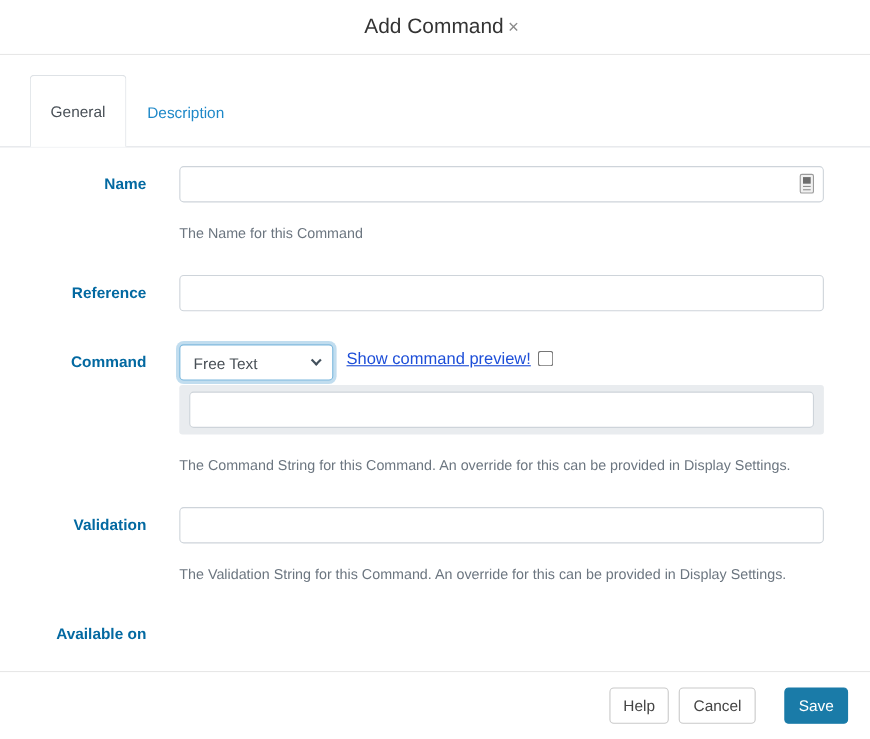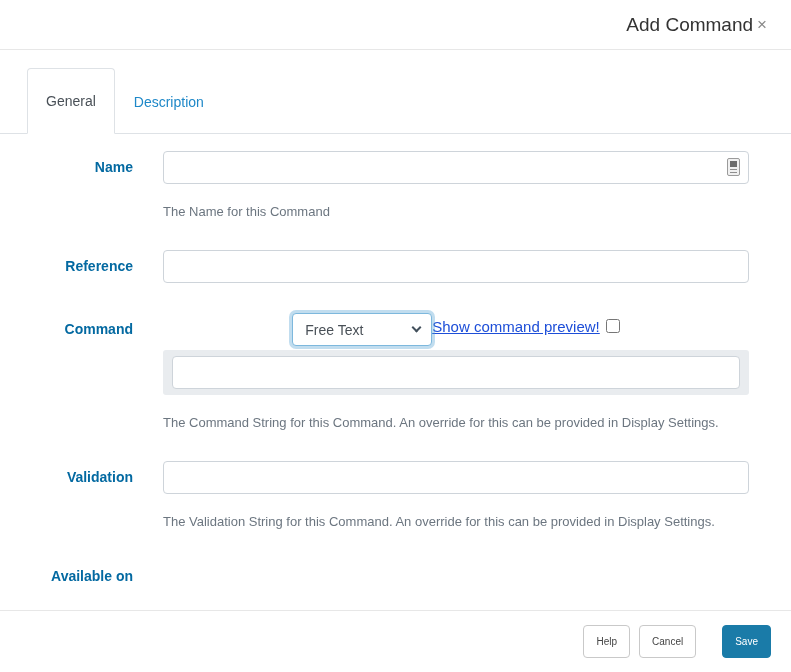--- a/index.html
+++ b/index.html
@@ -11,22 +11,22 @@
   }
   *{box-sizing:border-box;margin:0;padding:0;}
   html,body{background:#fff;}
   body{
     width:791px;height:672px;overflow:hidden;
     font-family:"Liberation Sans", sans-serif;
     color:#333;position:relative;
   }
   
   .modal-header{
-    display:flex;align-items:flex-start;justify-content:flex-end;
-    padding:13px 20px 12px 20px;border-bottom:1px solid #e7e7e7;height:50px;
+    display:flex;align-items:flex-start;justify-content:center;
+    padding:13px 4px 12px 20px;border-bottom:1px solid #e7e7e7;height:50px;
   }
   .modal-title{font-size:19px;font-weight:500;color:#333;line-height:24px;}
   .close-btn{
     font-size:17px;color:#8a8a8a;line-height:17px;cursor:pointer;
     font-weight:400;padding:2px 4px;margin-top:1px;
   }
   
   .tabbar{
     display:flex;align-items:flex-end;
     padding:18px 27px 0 27px;border-bottom:1px solid var(--tabborder);
@@ -57,21 +57,21 @@
   .input-wrap{position:relative;}
   .autofill-icon{
     position:absolute;right:9px;top:7px;width:13px;height:18px;
     border:1px solid #9b9b9b;border-radius:2px;background:#f1f1f1;
     display:flex;flex-direction:column;align-items:center;padding-top:2px;gap:2px;
   }
   .autofill-icon .blk{width:7px;height:6px;background:#6d6d6d;}
   .autofill-icon .ln{width:7px;height:1px;background:#8f8f8f;}
   .help-text{margin-top:20px;font-size:13px;color:var(--muted);line-height:16px;}
   
-  .command-row{display:flex;justify-content:center;align-items:flex-start;}
+  .command-row{display:flex;justify-content:flex-start;align-items:flex-start;gap:12px;}
   .select-wrap{position:relative;width:140px;}
   .command-select{
     -webkit-appearance:none;appearance:none;
     width:140px;height:33px;border:1px solid #7db8dd;border-radius:4px;
     padding:6px 26px 6px 12px;font-size:14px;color:#495057;background:#fff;
     outline:none;box-shadow:0 0 0 3px rgba(77,157,210,0.35);
     font-family:"Liberation Sans", sans-serif;
   }
   .chevron-down-icon{
     position:absolute;right:12px;top:11px;width:7px;height:7px;
@@ -84,21 +84,21 @@
   .command-input-wrap{
     background:#e9ecef;border-radius:3px;margin-top:4px;padding:6px 9px;
   }
   
   .modal-footer{
     position:absolute;left:0;right:0;bottom:0;
     border-top:1px solid #e7e7e7;padding:14px 20px 14px 20px;
     display:flex;justify-content:flex-end;gap:9px;background:#fff;
   }
   .btn{
-    font-size:10px;line-height:19px;padding:6px 12px;border-radius:4px;
+    font-size:14px;line-height:19px;padding:6px 12px;border-radius:4px;
     cursor:pointer;font-family:"Liberation Sans", sans-serif;
   }
   .btn-default{background:#fff;border:1px solid #c9c9c9;color:#444;}
   .btn-primary{background:var(--accent);border:1px solid var(--accent);color:#fff;margin-left:17px;}
 </style>
 </head>
 <body>
 
 <div>
 

